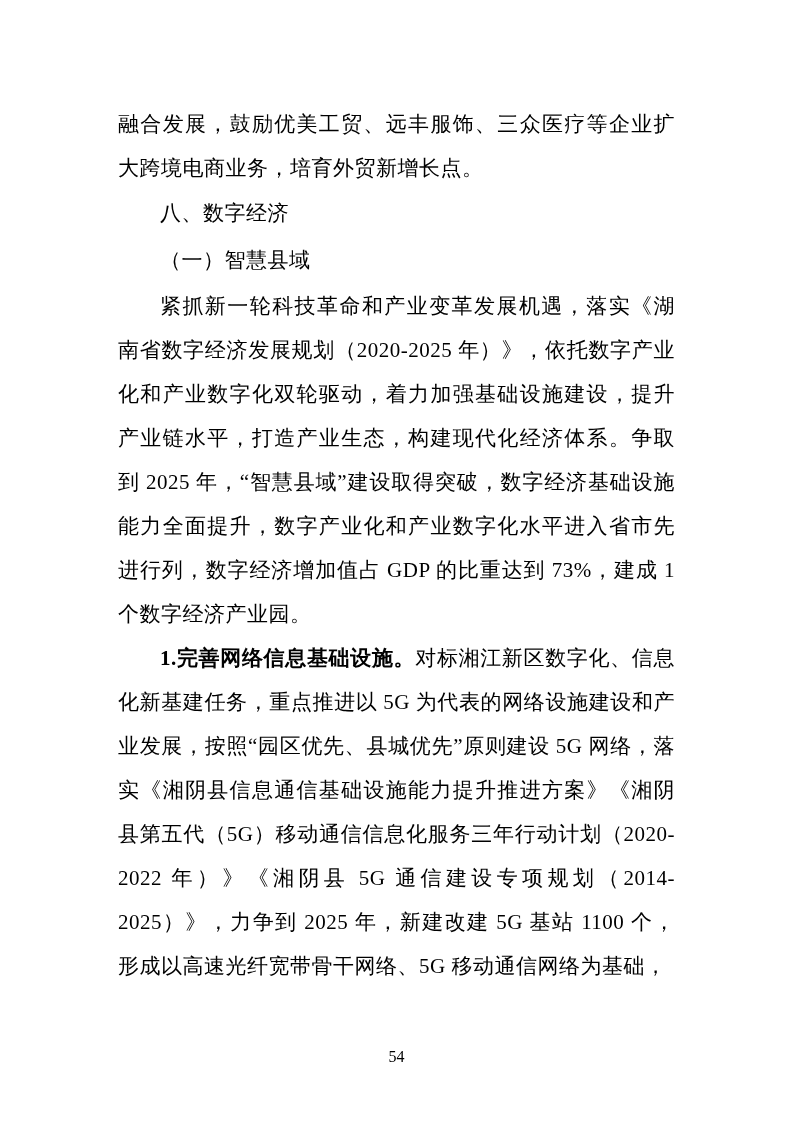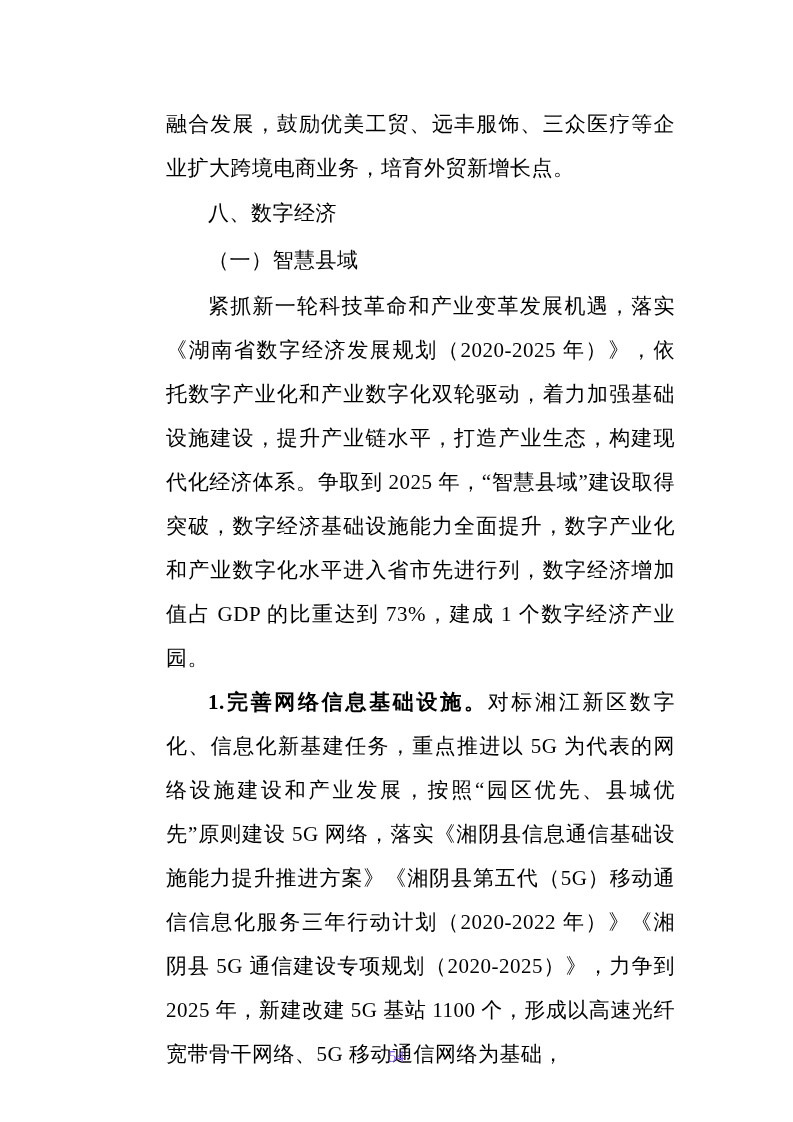--- a/index.html
+++ b/index.html
@@ -18,21 +18,20 @@
     font-family: "Liberation Serif", "DejaVu Serif", serif;
     color: #000000;
     overflow: hidden;
   }
   .content {
     font-size: 21px;
     line-height: 44px;
     text-align: justify;
     text-justify: inter-ideograph;
     letter-spacing: 0.5px;
-    margin-left: 48px;
   }
   .content p,
   .content h2,
   .content h3 {
     margin: 0;
     padding: 0;
     font-size: 21px;
     line-height: 44px;
     font-weight: normal;
   }
@@ -50,36 +49,36 @@
   }
   .page-number {
     position: absolute;
     left: 0;
     bottom: 56px;
     width: 100%;
     text-align: center;
     font-size: 16px;
     line-height: 18px;
     font-family: "Liberation Serif", "DejaVu Serif", serif;
-    color: #8b5cf6;
+    color: #000000;
   }
 </style>
 </head>
 <body>
 
 <div class="page">
   <div class="content">
 
     <p class="para">融合发展，鼓励优美工贸、远丰服饰、三众医疗等企业扩大跨境电商业务，培育外贸新增长点。</p>
 
     <h2 class="heading">八、数字经济</h2>
 
     <h3 class="heading">（一）智慧县域</h3>
 
     <p class="para indent">紧抓新一轮科技革命和产业变革发展机遇，落实《湖南省数字经济发展规划（2020-2025 年）》，依托数字产业化和产业数字化双轮驱动，着力加强基础设施建设，提升产业链水平，打造产业生态，构建现代化经济体系。争取到 2025 年，“智慧县域”建设取得突破，数字经济基础设施能力全面提升，数字产业化和产业数字化水平进入省市先进行列，数字经济增加值占 GDP 的比重达到 73%，建成 1 个数字经济产业园。</p>
 
 
-    <p class="para indent"><strong class="lead">1.完善网络信息基础设施。</strong><span>对标湘江新区数字化、信息化新基建任务，重点推进以 5G 为代表的网络设施建设和产业发展，按照“园区优先、县城优先”原则建设 5G 网络，落实《湘阴县信息通信基础设施能力提升推进方案》《湘阴县第五代（5G）移动通信信息化服务三年行动计划（2020-2022 年）》《湘阴县 5G 通信建设专项规划（2020-2025）》，力争到 2025 年，新建改建 5G 基站 1100 个，形成以高速光纤宽带骨干网络、5G 移动通信网络为基础，</span></p>
+    <p class="para indent"><strong class="lead">1.完善网络信息基础设施。</strong><span>对标湘江新区数字化、信息化新基建任务，重点推进以 5G 为代表的网络设施建设和产业发展，按照“园区优先、县城优先”原则建设 5G 网络，落实《湘阴县信息通信基础设施能力提升推进方案》《湘阴县第五代（5G）移动通信信息化服务三年行动计划（2020-2022 年）》《湘阴县 5G 通信建设专项规划（2014-2025）》，力争到 2025 年，新建改建 5G 基站 1100 个，形成以高速光纤宽带骨干网络、5G 移动通信网络为基础，</span></p>
 
   </div>
 
   <div class="page-number">54</div>
 </div>
 
 </body></html>

